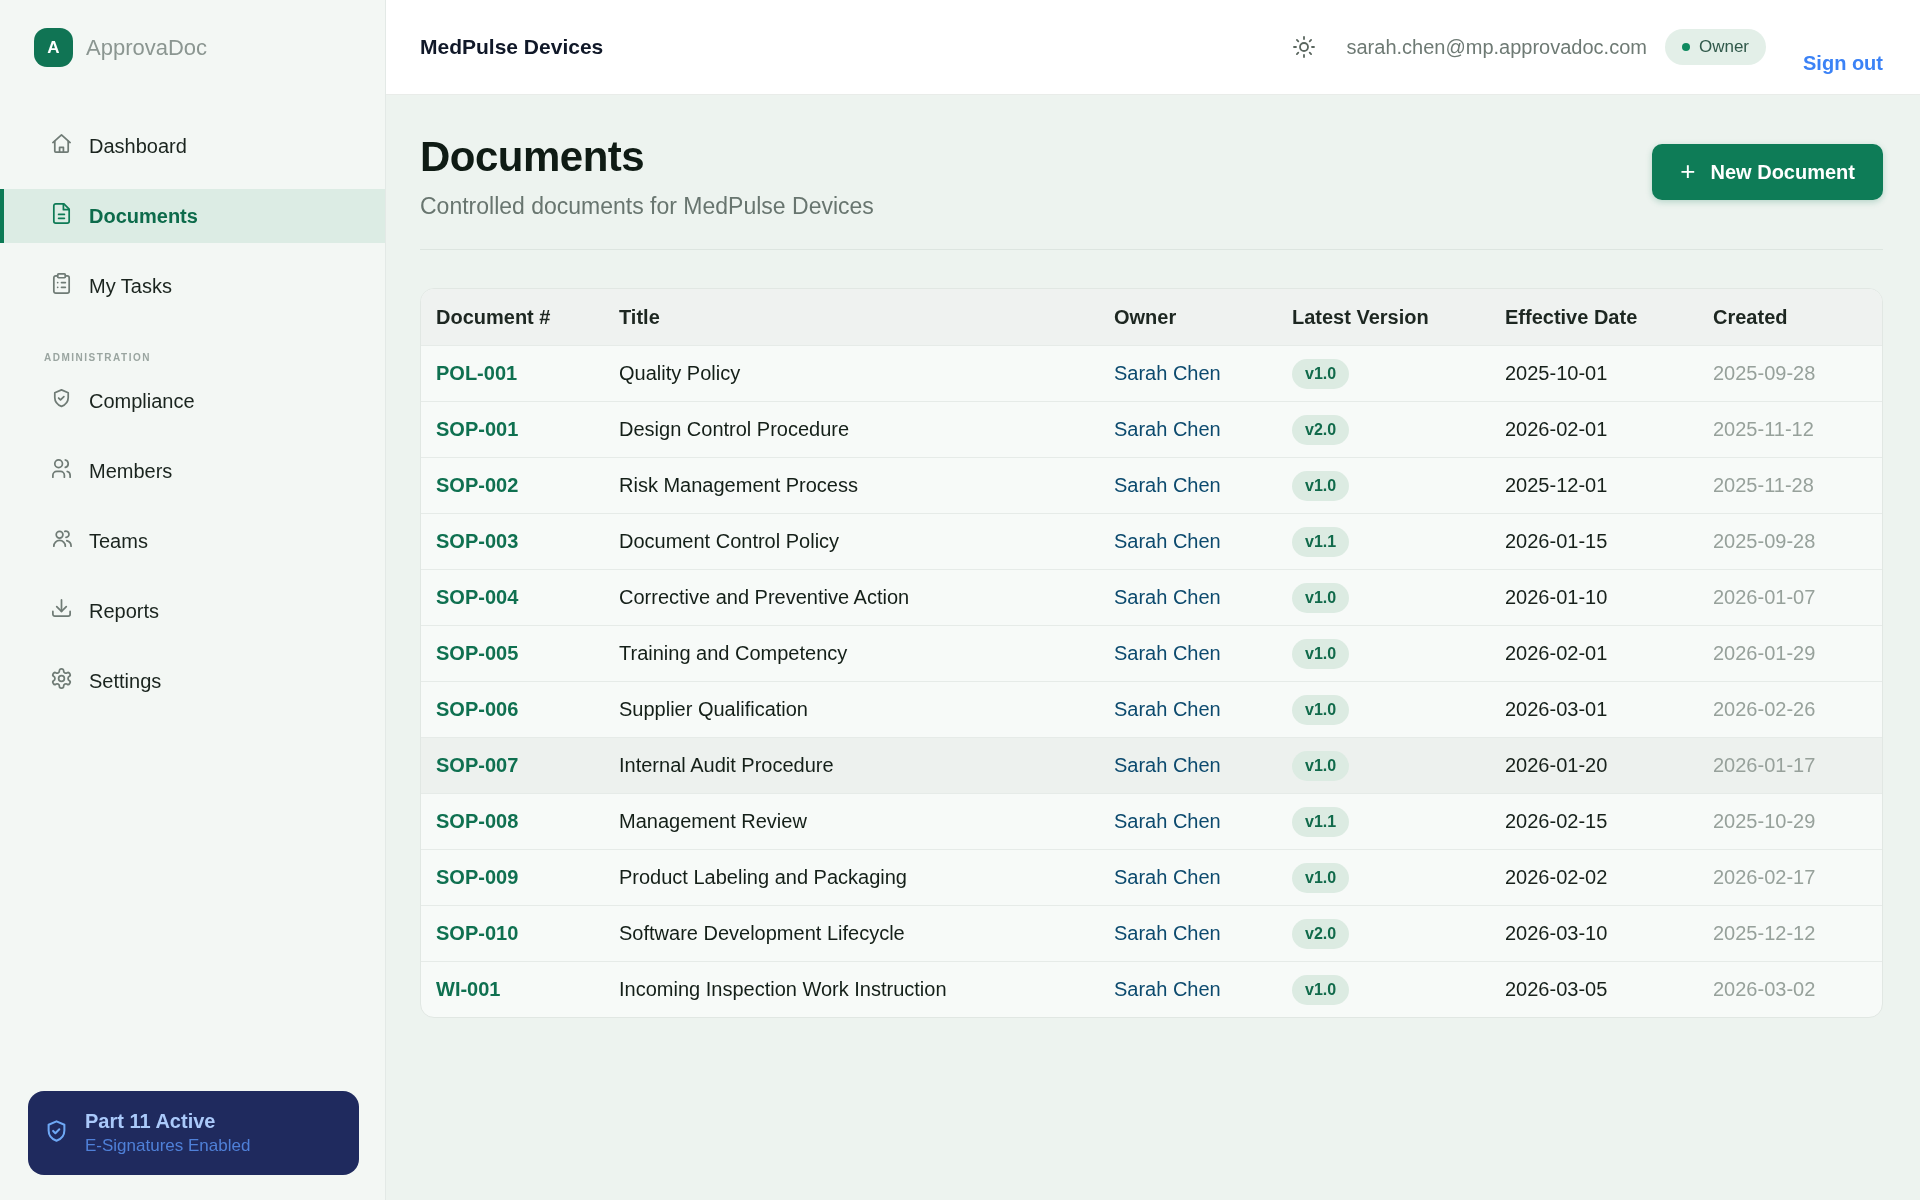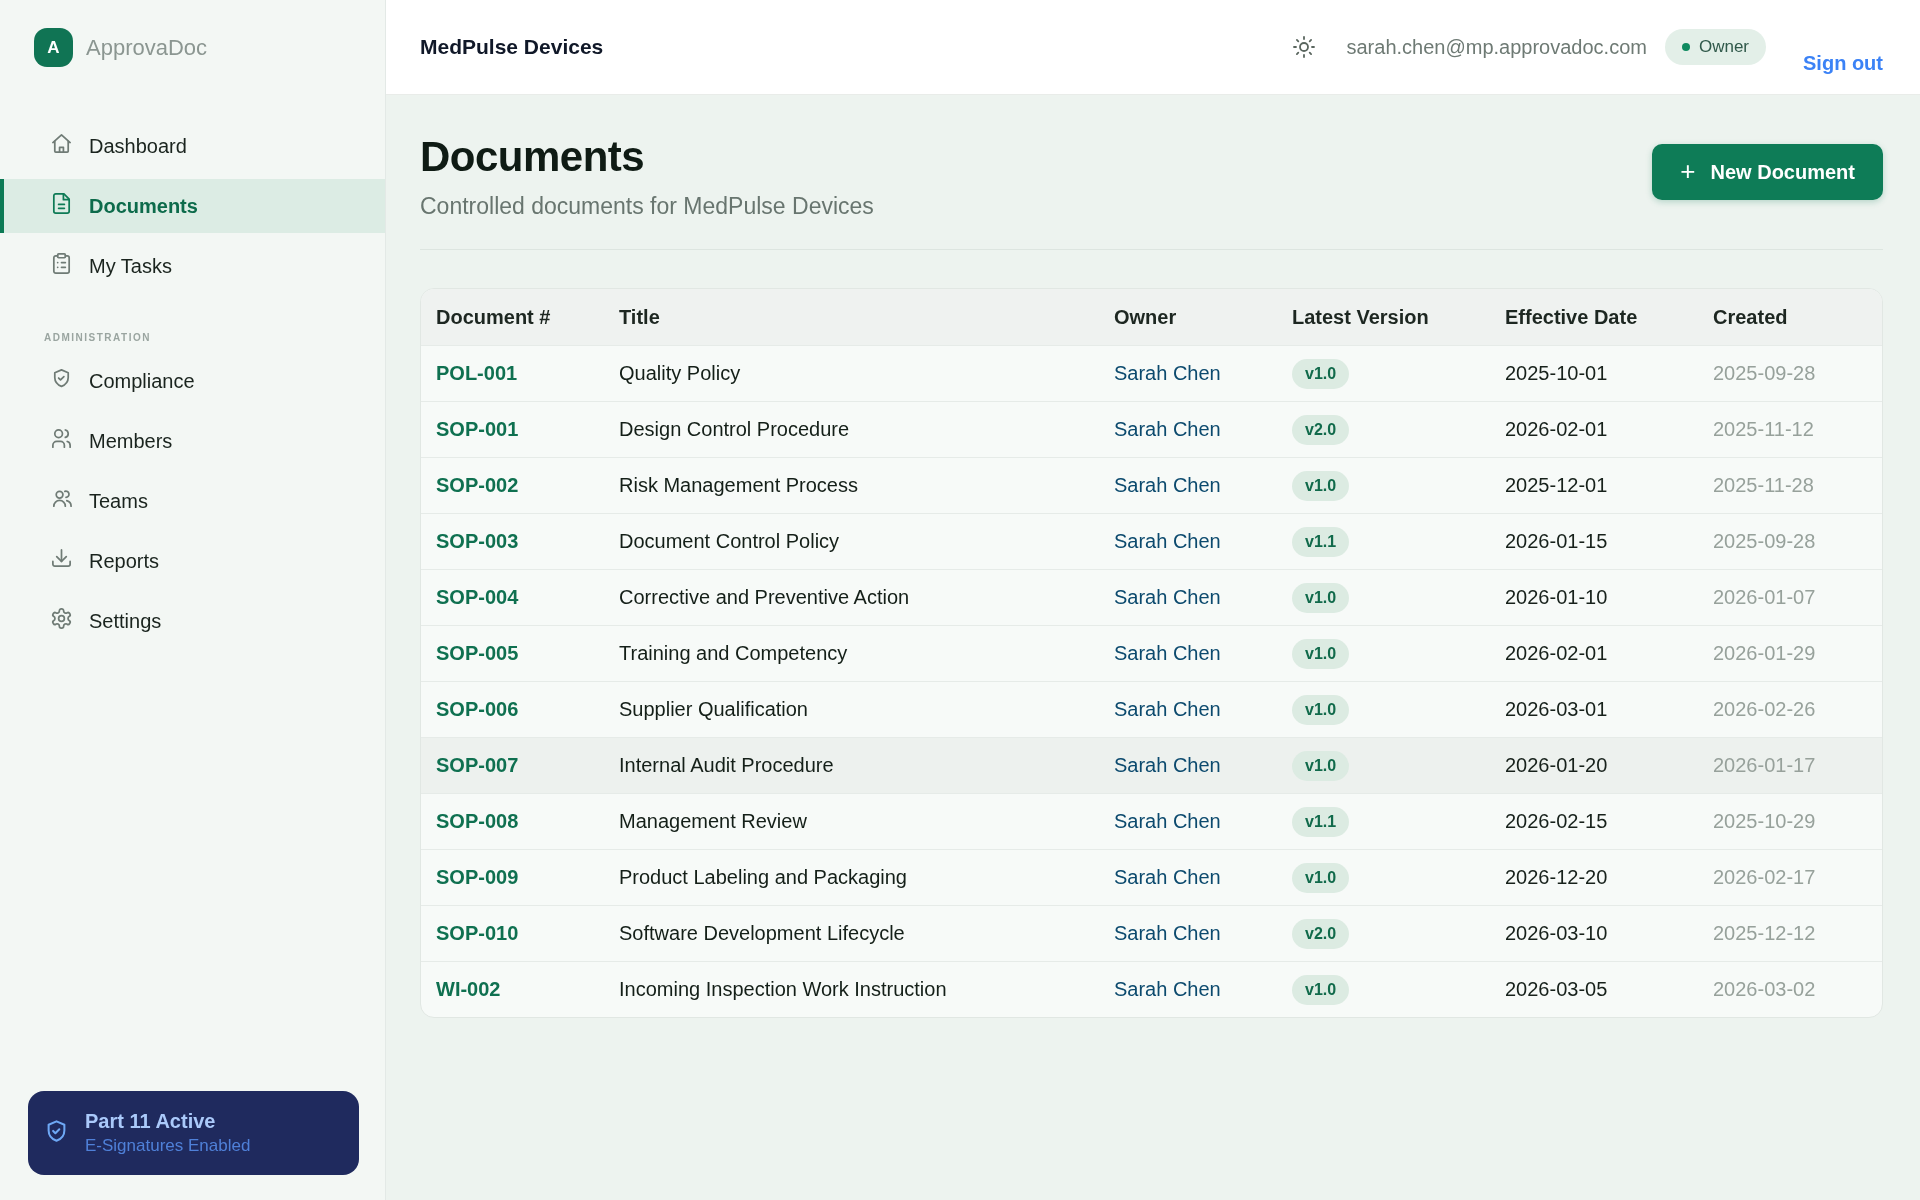--- a/index.html
+++ b/index.html
@@ -20,21 +20,21 @@
   }
   .brand { display: flex; align-items: center; gap: 13px; padding: 28px 0 0 34px; }
   .brand-logo {
     width: 39px; height: 39px; border-radius: 13px;
     background: #107454; color: #ffffff;
     display: flex; align-items: center; justify-content: center;
     font-size: 17px; font-weight: 700;
   }
   .brand-name { font-size: 22px; font-weight: 500; color: #8b9691; }
 
-  .nav { margin-top: 52px; display: flex; flex-direction: column; row-gap: 6px; }
+  .nav { margin-top: 52px; display: flex; flex-direction: column; row-gap: 16px; }
   .nav-item {
     height: 54px; display: flex; align-items: center; gap: 16px;
     padding-left: 50px; cursor: pointer;
     font-size: 20px; font-weight: 500; color: #1a241e;
   }
   .nav-item svg { width: 23px; height: 23px; stroke: #6f7b75; }
   .nav-item.active {
     background: #dcece4; border-left: 4px solid #0c7a55; padding-left: 46px;
     color: #0d6b4b; font-weight: 600;
   }
@@ -368,33 +368,33 @@
           <td class="cell-owner">Sarah Chen</td>
           <td><span class="version-pill">v1.1</span></td>
           <td class="cell-date">2026-02-15</td>
           <td class="cell-created">2025-10-29</td>
         </tr>
         <tr>
           <td><a class="doc-link">SOP-009</a></td>
           <td class="cell-title">Product Labeling and Packaging</td>
           <td class="cell-owner">Sarah Chen</td>
           <td><span class="version-pill">v1.0</span></td>
-          <td class="cell-date">2026-12-20</td>
+          <td class="cell-date">2026-02-02</td>
           <td class="cell-created">2026-02-17</td>
         </tr>
         <tr>
           <td><a class="doc-link">SOP-010</a></td>
           <td class="cell-title">Software Development Lifecycle</td>
           <td class="cell-owner">Sarah Chen</td>
           <td><span class="version-pill">v2.0</span></td>
           <td class="cell-date">2026-03-10</td>
           <td class="cell-created">2025-12-12</td>
         </tr>
         <tr>
-          <td><a class="doc-link">WI-002</a></td>
+          <td><a class="doc-link">WI-001</a></td>
           <td class="cell-title">Incoming Inspection Work Instruction</td>
           <td class="cell-owner">Sarah Chen</td>
           <td><span class="version-pill">v1.0</span></td>
           <td class="cell-date">2026-03-05</td>
           <td class="cell-created">2026-03-02</td>
         </tr>
       </tbody>
     </table>
   </section>
 </div>

